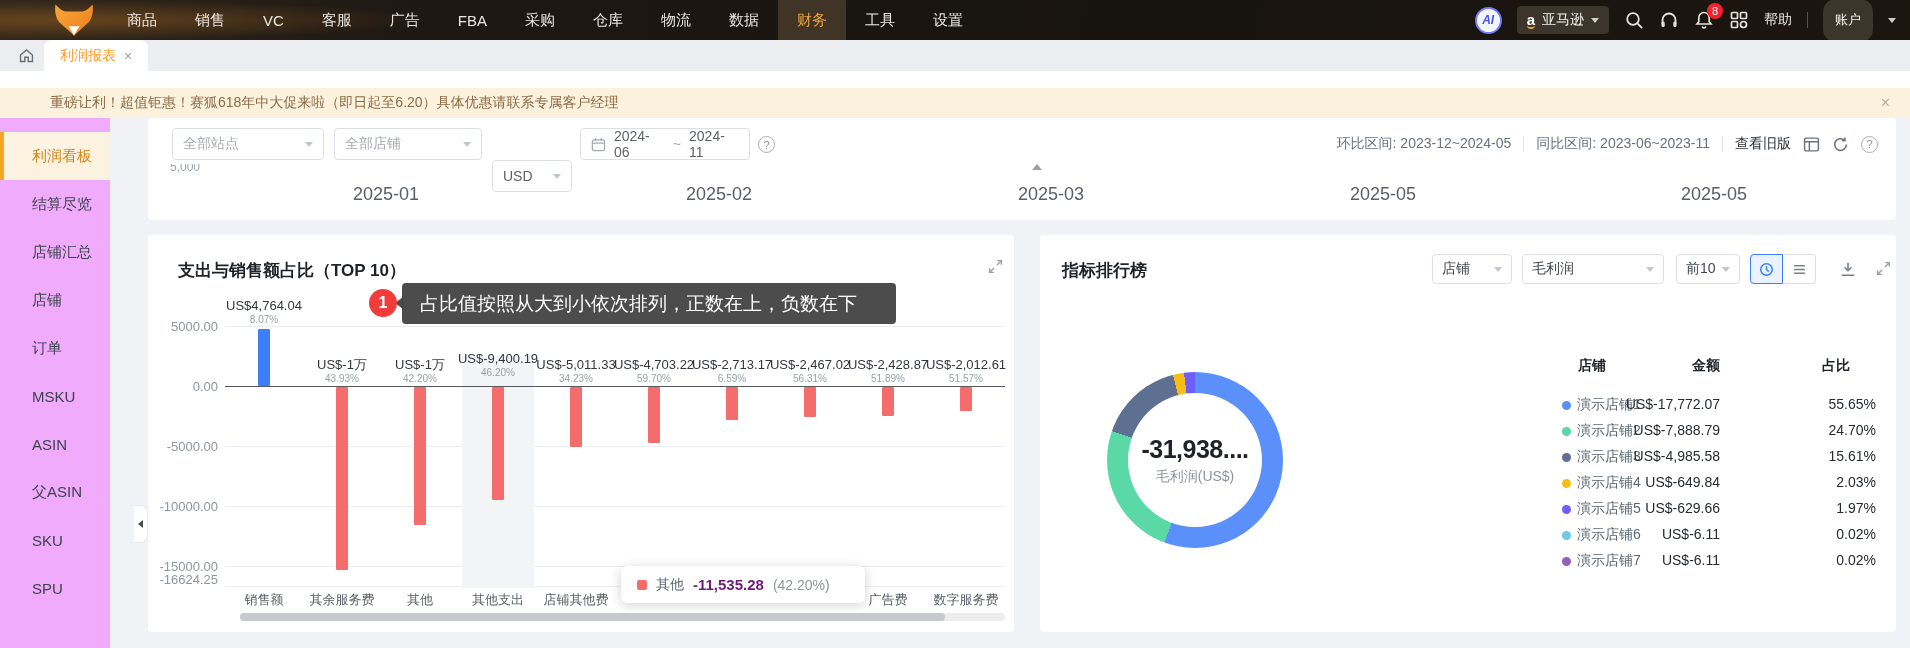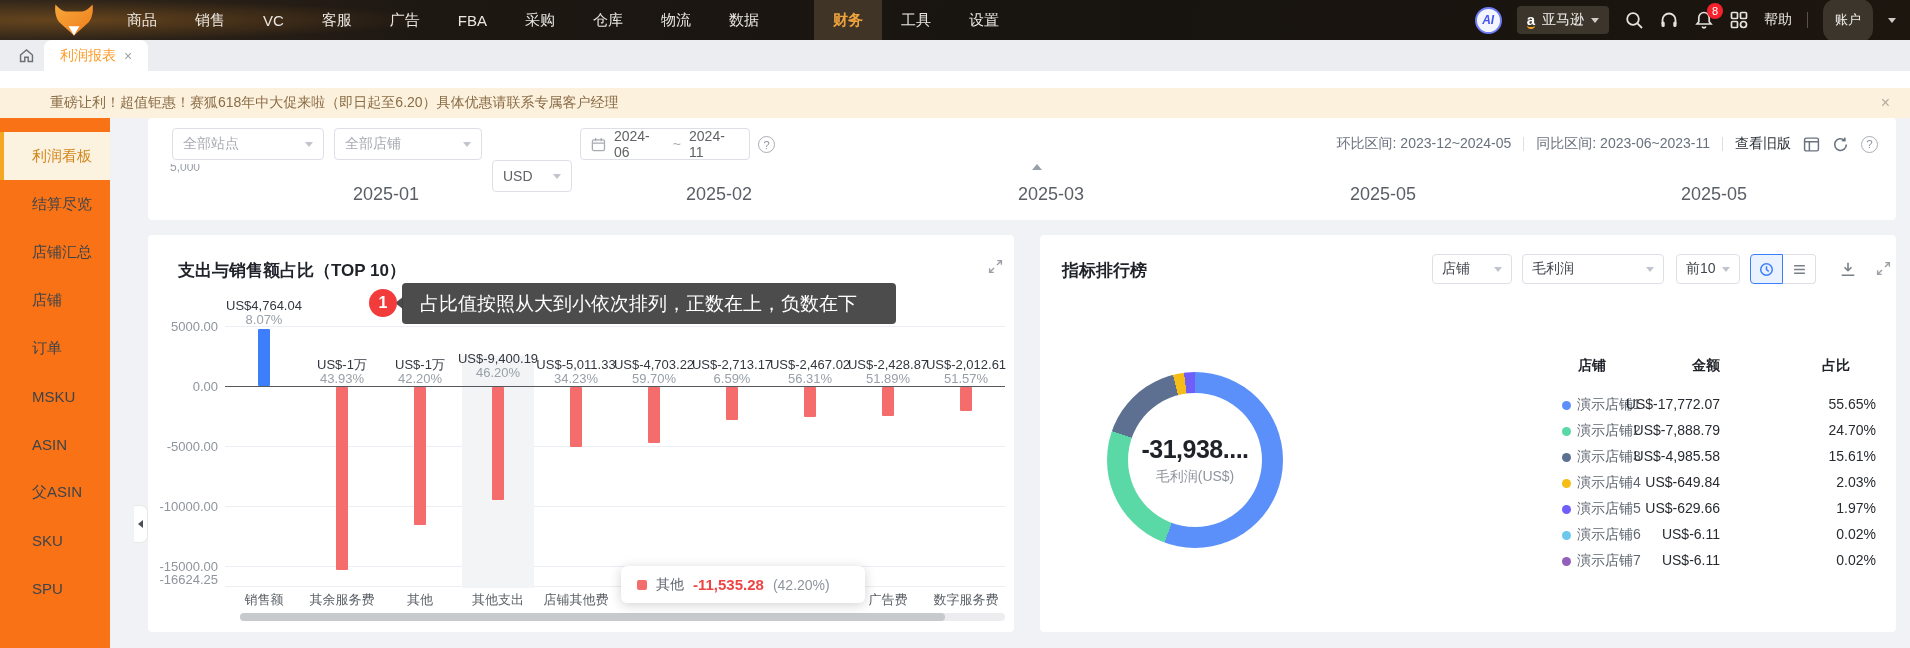--- a/index.html
+++ b/index.html
@@ -7,21 +7,21 @@
   .page { position:relative; width:1910px; height:648px; background:#f0f2f5; overflow:hidden; }
 
   
   .navbar { position:absolute; left:0; top:0; width:1910px; height:40px;
     background:linear-gradient(100deg,#32271a 0%,#1e1813 22%,#17130f 60%,#1d160f 100%); }
   .navbar::before { content:""; position:absolute; left:0; top:0; width:430px; height:40px;
     background:radial-gradient(ellipse at 70px 50%, rgba(246,150,40,.28), transparent 70%); }
   .nav-logo { position:absolute; left:52px; top:3px; width:44px; height:34px; cursor:pointer; }
   .nav-menu { position:absolute; left:108px; top:0; height:40px; display:flex; align-items:stretch; }
   .nav-item { display:flex; align-items:center; padding:0 19px; color:#e9e6e1; font-size:15px; cursor:pointer; white-space:nowrap; }
-  .nav-item.active { background:#3f3425; color:#f0a43e; font-weight:700;margin-left:36px; }
+  .nav-item.active { background:#3f3425; color:#f0a43e; font-weight:400; }
   .nav-right { position:absolute; right:14px; top:0; height:40px; display:flex; align-items:center; gap:15px; }
   .ai-badge { width:27px; height:27px; border-radius:50%; background:#f4f6ff; border:2px solid #6f7bf7;
     color:#4553f0; font-weight:700; font-style:italic; font-size:12px; display:flex; align-items:center; justify-content:center; cursor:pointer; }
   .mk-pill { height:28px; background:#3c352b; border-radius:4px; display:flex; align-items:center; gap:7px; padding:0 10px; cursor:pointer; }
   .amz-a { color:#fff; font-weight:700; font-size:15px; border-bottom:2px solid #f5a623; border-radius:0 0 6px 6px; line-height:15px; }
   .mk-label { color:#f2f0ed; font-size:14px; }
   .chev { width:0; height:0; border-left:4px solid transparent; border-right:4px solid transparent; border-top:5px solid #c0c4cc; }
   .chev.light { border-top-color:#cfccc7; }
   .nbell { position:relative; }
   .badge { position:absolute; top:-7px; right:-9px; min-width:16px; height:16px; border-radius:8px; background:#f5222d;
@@ -38,21 +38,21 @@
     display:flex; align-items:center; gap:8px; padding:0 16px; font-size:14px; color:#ff9b28; cursor:pointer; }
   .tab-close { color:#9aa0a6; font-size:14px; cursor:pointer; }
   .white-strip { position:absolute; left:0; top:71px; width:1910px; height:17px; background:#fff; }
 
   
   .notice { position:absolute; left:0; top:88px; width:1910px; height:30px; background:#fcf1dd;
     display:flex; align-items:center; padding-left:50px; font-size:14px; color:#8a6c46; }
   .notice-close { position:absolute; right:20px; top:6px; color:#b3ab9e; font-size:16px; cursor:pointer; }
 
   
-  .sidebar { position:absolute; left:0; top:118px; width:110px; height:530px; background:#f97316; }
+  .sidebar { position:absolute; left:0; top:118px; width:110px; height:530px; background:#f0abfc; }
   .side-item { height:48px; display:flex; align-items:center; padding-left:28px; font-size:15px; color:#3d434b; cursor:pointer; border-left:4px solid transparent; }
   .side-item.active { background:#fcf2e0; border-left-color:#f5a623; color:#d2871d; }
   .collapse-tab { position:absolute; left:134px; top:505px; width:14px; height:38px; background:#fff; border:1px solid #e8e8e8; border-left:none;
     border-radius:0 7px 7px 0; display:flex; align-items:center; justify-content:center; cursor:pointer; }
   .tri-left { width:0; height:0; border-top:4px solid transparent; border-bottom:4px solid transparent; border-right:5px solid #4a4f55; }
 
   
   .card { position:absolute; background:#fff; border-radius:4px;padding-left:43px; }
   .card-title { position:absolute; font-size:17px; font-weight:700; color:#1f2329; }
 
@@ -73,35 +73,35 @@
   .partial-tick span { display:block; margin-top:-4px; }
   .up-arrow { position:absolute; width:0; height:0; border-left:5px solid transparent; border-right:5px solid transparent; border-bottom:6px solid #9aa0a8; cursor:pointer; }
 
   
   .gridline { position:absolute; height:1px; background:#ebeef2; }
   .gridline.zero { background:#55585c; z-index:2; }
   .ytick { position:absolute; width:60px; text-align:right; font-size:13px; color:#8f959d; transform:translateY(-50%); }
   .bar { position:absolute; border-radius:1px; z-index:3; cursor:pointer; }
   .bar-lab { position:absolute; width:110px; transform:translateX(-50%); text-align:center; z-index:4; }
   .bar-lab .v { font-size:13px; color:#33373d; line-height:15px; white-space:nowrap; }
-  .bar-lab .p { font-size:13px; color:#98a0a8; line-height:14px; }
+  .bar-lab .p { font-size:10px; color:#98a0a8; line-height:14px; }
   .xlab { position:absolute; transform:translateX(-50%); font-size:13px; color:#5b6066; white-space:nowrap; }
   .hl-band { position:absolute; background:#f3f4f6; z-index:1; }
 
   .tip-badge { position:absolute; width:28px; height:28px; border-radius:50%; background:#f23c3c; color:#fff; font-size:16px; font-weight:700;
     display:flex; align-items:center; justify-content:center; z-index:7; }
   .tip-dark { position:absolute; background:rgba(62,62,62,.93); border-radius:4px; color:#fff; font-size:19px;
     display:flex; align-items:center; padding:0 18px; z-index:6; }
   .tip-dark::before { content:""; position:absolute; left:-7px; top:14px; border-top:6px solid transparent; border-bottom:6px solid transparent; border-right:8px solid rgba(62,62,62,.93); }
 
   .float-tip { position:absolute; background:#fff; border-radius:6px; box-shadow:0 2px 12px rgba(0,0,0,.18);
     display:flex; align-items:center; padding:0 16px; gap:9px; z-index:8; }
   .ft-dot { width:10px; height:10px; border-radius:2px; background:#f56c6c; }
   .ft-name { font-size:14px; color:#5d646c; }
-  .ft-val { font-size:15px; font-weight:700; color:#ef4444; }
+  .ft-val { font-size:15px; font-weight:700; color:#701a75; }
   .ft-pct { font-size:14px; color:#8f959d; }
 
   .scroll-track { position:absolute; height:8px; border-radius:4px; background:#ededf0; }
   .scroll-thumb { position:absolute; height:8px; border-radius:4px; background:#c7c9cd; cursor:grab; }
 
   
   .toggle-group { position:absolute; display:flex; }
   .tg-btn { width:33px; height:30px; border:1px solid #dcdfe6; background:#fff; display:flex; align-items:center; justify-content:center; cursor:pointer; }
   .tg-btn.first { border-radius:4px 0 0 4px; }
   .tg-btn.last { border-radius:0 4px 4px 0; border-left:none; }

